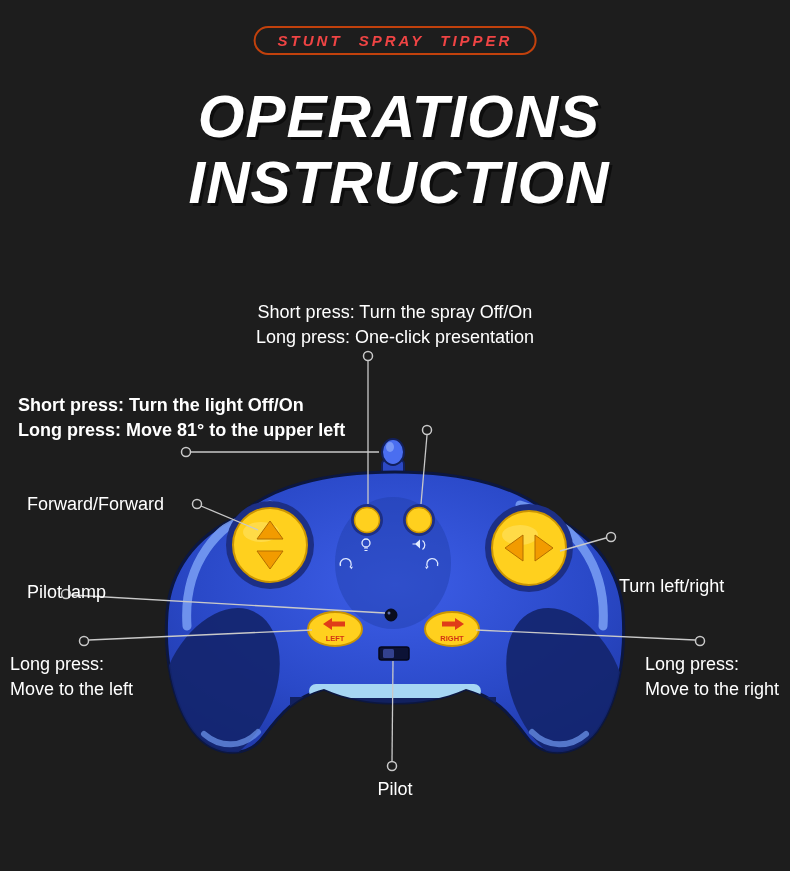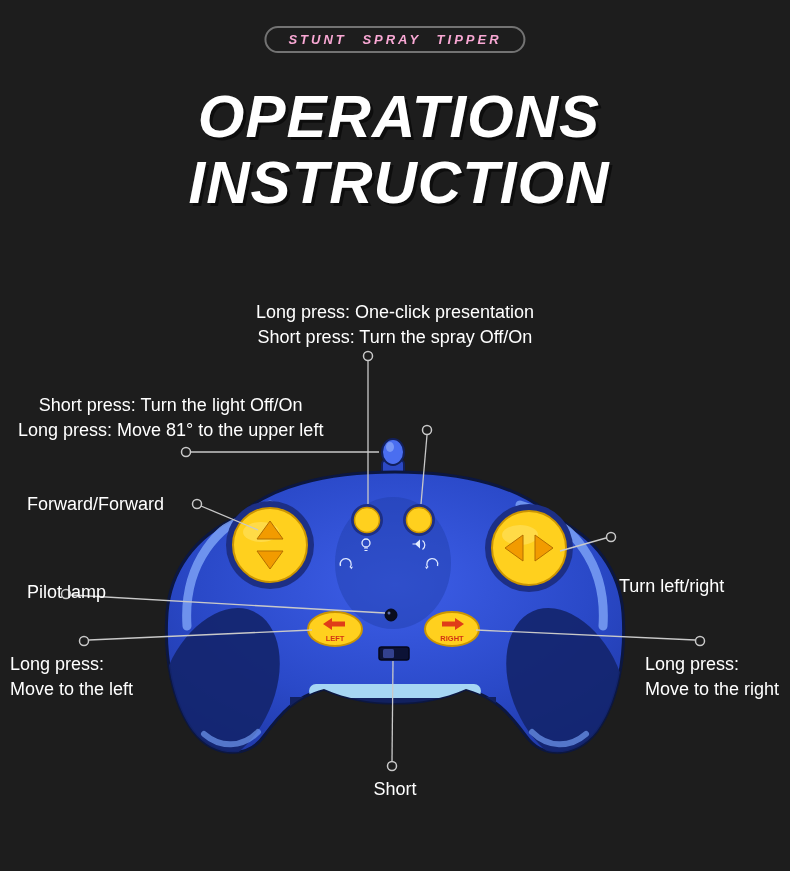--- a/index.html
+++ b/index.html
@@ -3,39 +3,39 @@
 <meta charset="utf-8">
 <style>
   html,body{margin:0;padding:0;background:#141414;}
   .page{
     position:relative;width:790px;height:871px;margin:0 auto;
     background:#1d1d1d;overflow:hidden;
     font-family:"Liberation Sans",sans-serif;color:#ffffff;
   }
   .badge{
     position:absolute;top:26px;left:50%;transform:translateX(-50%);
-    border:2px solid #737373;border-radius:16px;padding:4px 22px;
-    font-style:italic;font-weight:bold;font-size:13px;
-    letter-spacing:3px;word-spacing:9px;white-space:nowrap;color:#f9a8d4;
+    border:2px solid #c2410c;border-radius:16px;padding:4px 22px;
+    font-style:italic;font-weight:bold;font-size:15px;
+    letter-spacing:3px;word-spacing:9px;white-space:nowrap;color:#ef4444;
   }
   .title{
     position:absolute;top:80px;left:0;width:100%;margin:4px;
     text-align:center;font-style:italic;font-weight:bold;
     font-size:60px;line-height:66px;letter-spacing:1px;color:#ffffff;
     text-shadow:3px 3px 0 rgba(0,0,0,0.55);
   }
   .title span{display:block;}
   .art{position:absolute;top:0;left:0;}
   .ann{
     position:absolute;font-size:18px;line-height:25px;
     white-space:nowrap;color:#ffffff;
   }
   .ann div{white-space:nowrap;}
   .ann-spray{top:300px;left:50%;transform:translateX(-50%);text-align:center;}
-  .ann-light{top:393px;left:18px;text-align:center;}
+  .ann-light{top:393px;left:18px;text-align:left;font-weight:bold;}
   .ann-sound{top:368px;left:442px;text-align:center;}
   .ann-forward{top:492px;left:27px;}
   .ann-turn{top:526px;left:619px;margin-top:48px;}
   .ann-pilot{top:569px;left:27px;margin-top:11px;}
   .ann-left{top:652px;left:10px;}
   .ann-right{top:652px;left:645px;}
   .ann-switch{top:777px;left:50%;transform:translateX(-50%);}
 </style>
 </head>
 <body>
@@ -195,22 +195,22 @@
         <line x1="695" y1="640" x2="476" y2="630"></line>
       </g>
       <g>
         <line x1="393" y1="661" x2="392" y2="761"></line>
         <circle cx="392" cy="766" r="4.5" fill="#1d1d1d" stroke-width="1.5"></circle>
       </g>
     </g>
   </svg>
 
   <div class="ann ann-spray">
+    <div>Short press: Turn the spray Off/On</div>
     <div>Long press: One-click presentation</div>
-    <div>Short press: Turn the spray Off/On</div>
   </div>
 
 
   <div class="ann ann-light">
     <div>Short press: Turn the light Off/On</div>
     <div>Long press: Move 81° to the upper left</div>
   </div>
 
   <div class="ann ann-forward">Forward/Forward</div>
 
@@ -221,15 +221,15 @@
   <div class="ann ann-left">
     <div>Long press:</div>
     <div>Move to the left</div>
   </div>
 
   <div class="ann ann-right">
     <div>Long press:</div>
     <div>Move to the right</div>
   </div>
 
-  <div class="ann ann-switch">Short</div>
+  <div class="ann ann-switch">Pilot</div>
 
 </div>
 
 </body></html>

